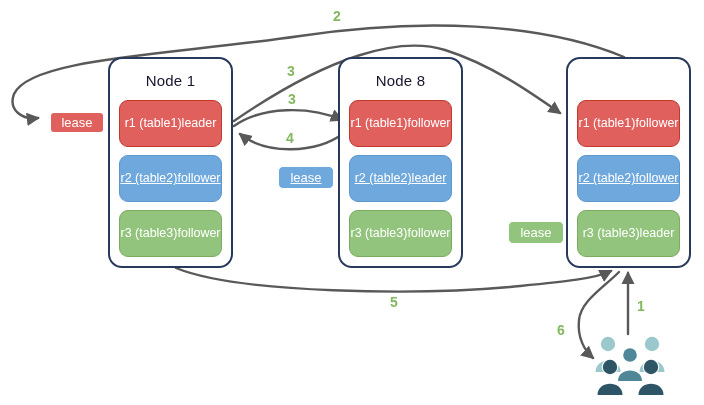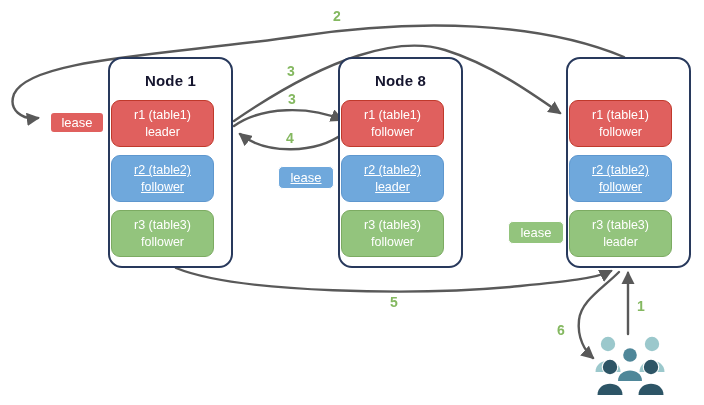--- a/index.html
+++ b/index.html
@@ -1,23 +1,23 @@
 <!DOCTYPE html>
 <html style="--red_fill: #e0605e; --red_border: #c0392b; --blue_fill: #6fa8dc; --blue_border: #5e97ce; --green_fill: #93c47d; --green_border: #7cab62; --node_border: #28395c; --node_bg: #ffffff; --arrow: #595959; --number_green: #84b860; --people_light: #9bc8cc; --people_mid: #4f8799; --people_dark: #2d5566; --text_white: #ffffff; --title_color: #15152e;"><head>
 <meta charset="utf-8">
 <style>
   html,body{margin:0;padding:0;background:#ffffff;font-family:"Liberation Sans",sans-serif;}
   .stage{position:relative;width:704px;height:405px;background:#fff;overflow:hidden;}
   .arrows{position:absolute;left:0;top:0;width:704px;height:405px;}
 
   .node{position:absolute;top:57px;width:125px;height:211px;background:var(--node_bg);
         border:2px solid var(--node_border);border-radius:14px;box-sizing:border-box;}
-  .node-title{text-align:center;margin-top:13px;font-size:15px;font-weight:bold;color:var(--title_color);letter-spacing:.2px;}
-  .block{position:absolute;left:1px;width:103px;height:47px;border-radius:9px;border:1.5px solid;
-         display:flex;flex-direction:column;align-items:center;justify-content:center;
+  .node-title{text-align:center;margin-top:13px;font-size:15px;font-weight:normal;color:var(--title_color);letter-spacing:.2px;}
+  .block{position:absolute;left:9px;width:103px;height:47px;border-radius:9px;border:1.5px solid;
+         display:flex;flex-direction:row;align-items:center;justify-content:center;
          color:var(--text_white);font-size:12.5px;line-height:1.3;box-sizing:border-box;text-align:right;}
   .b1{top:41px}.b2{top:96px}.b3{top:151px}
   .red{background:var(--red_fill);border-color:var(--red_border);}
   .blue{background:var(--blue_fill);border-color:var(--blue_border);text-decoration:underline;}
   .green{background:var(--green_fill);border-color:var(--green_border);}
 
   .lease{position:absolute;width:56px;height:23px;border-radius:5px;border:1.5px solid;
          display:flex;align-items:center;justify-content:center;color:var(--text_white);
          font-size:13px;box-sizing:border-box;}
   .lease.red{left:49px;top:111px;border-width:2px;}

